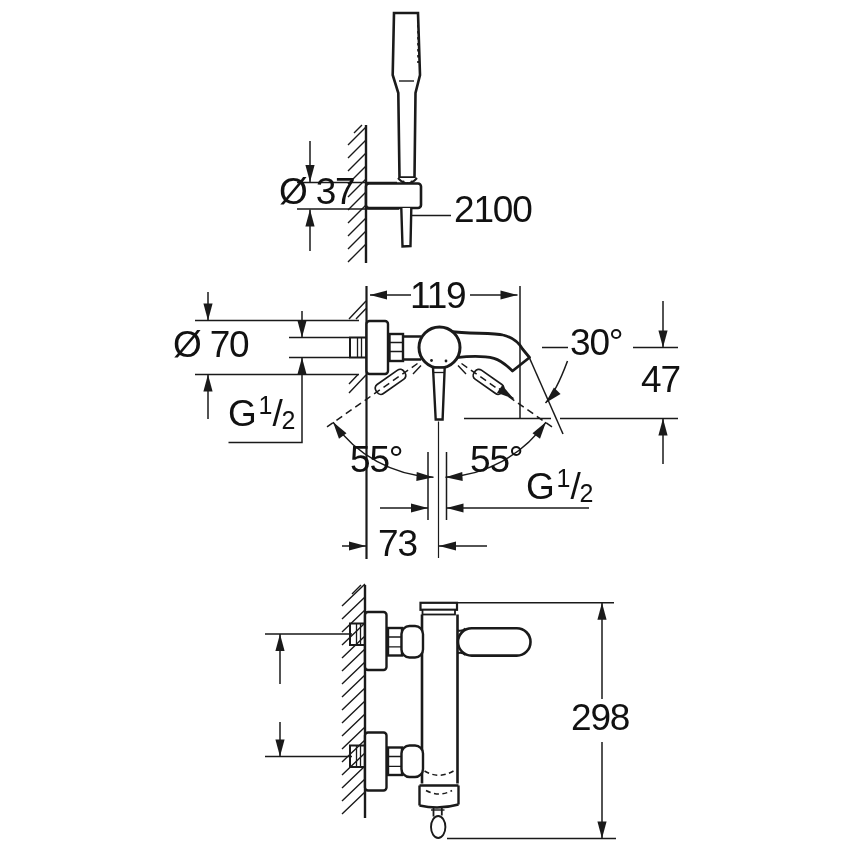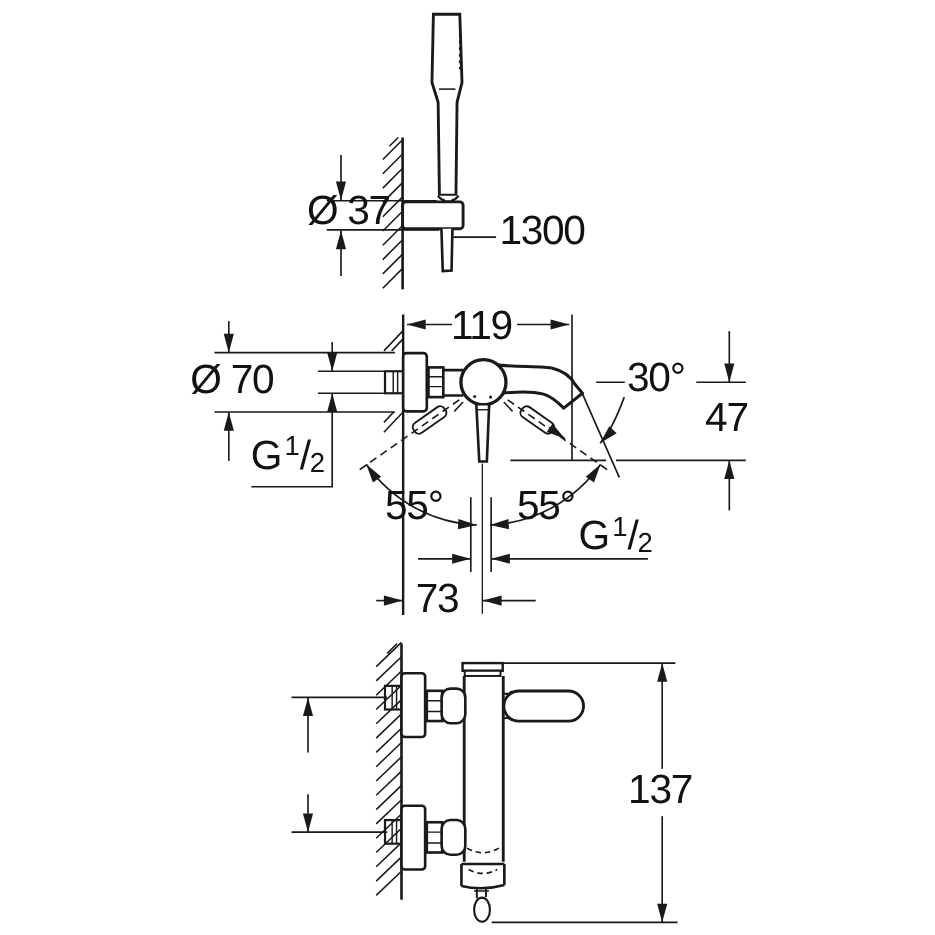--- a/index.html
+++ b/index.html
@@ -149,35 +149,35 @@
     <path stroke-width="1.5" d="M265,634 H352 M265,756.5 H352"></path>
     <path d="M280,684 V634" stroke-width="1.5" marker-end="url(#arr)"></path>
     <path d="M280,722 V756.5" stroke-width="1.5" marker-end="url(#arr)"></path>
     <path stroke-width="1.5" d="M458,602.8 H614 M447,838.5 H616"></path>
     <path d="M602,699 V602.8" stroke-width="1.5" marker-end="url(#arr)"></path>
     <path d="M602,742 V838.5" stroke-width="1.5" marker-end="url(#arr)"></path>
   </g>
 </svg>
 
 <div class="dim" style="left:279px;top:173px">Ø 37</div>
-<div class="dim" style="left:454px;top:191px">1300</div>
+<div class="dim" style="left:454px;top:191px">2100</div>
 
 <div class="dim" style="left:410px;top:277px">119</div>
 <div class="dim" style="left:173px;top:326px">Ø 70</div>
 
 <div class="dim ghalf" style="left:228px;top:395px">
   <span>G</span><span class="sup">1</span><span>/</span><span class="sub">2</span>
 </div>
 
 <div class="dim" style="left:570px;top:324px">30°</div>
 <div class="dim" style="left:641px;top:361px">47</div>
 <div class="dim" style="left:350px;top:441px">55°</div>
 <div class="dim" style="left:470px;top:441px">55°</div>
 
 <div class="dim ghalf" style="left:526px;top:468px">
   <span>G</span><span class="sup">1</span><span>/</span><span class="sub">2</span>
 </div>
 
 <div class="dim" style="left:378px;top:525px">73</div>
 
-<div class="dim" style="left:571px;top:699px">137</div>
+<div class="dim" style="left:571px;top:699px">298</div>
 
 </div>
 
 </body></html>

